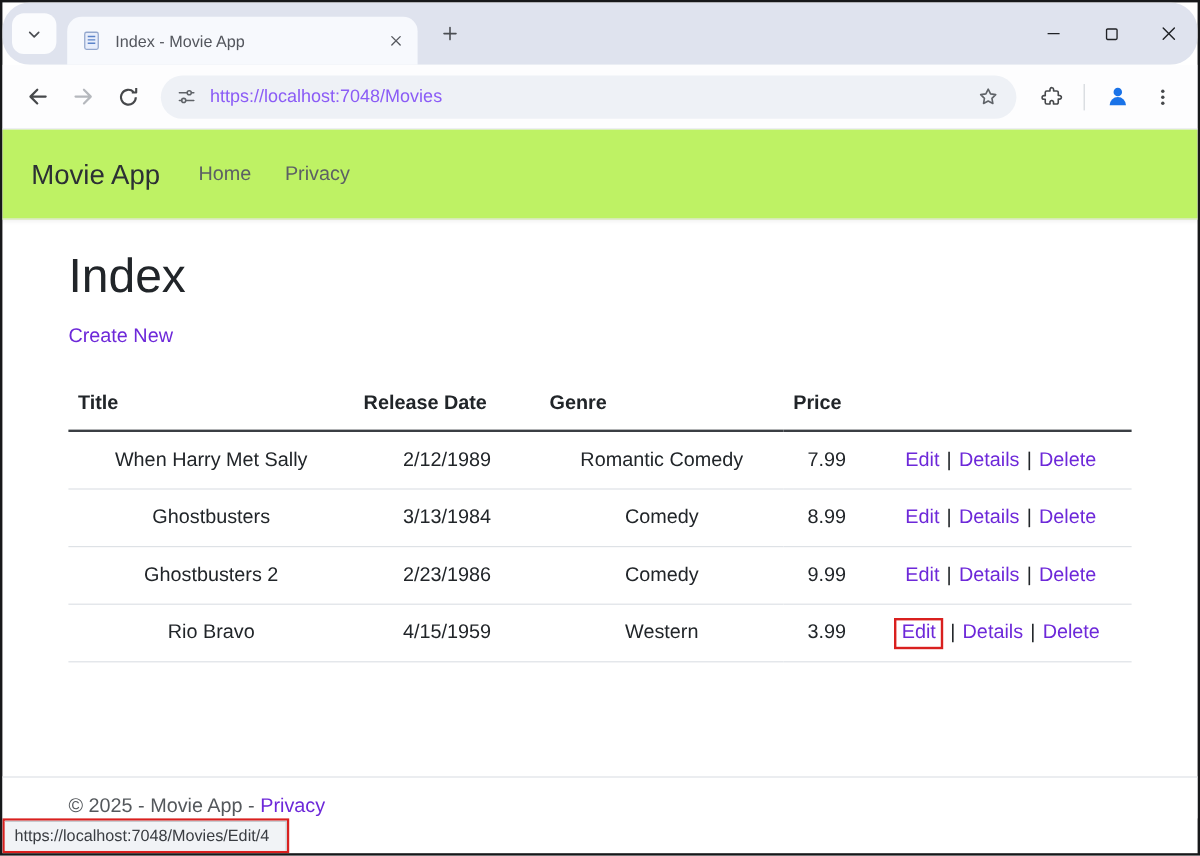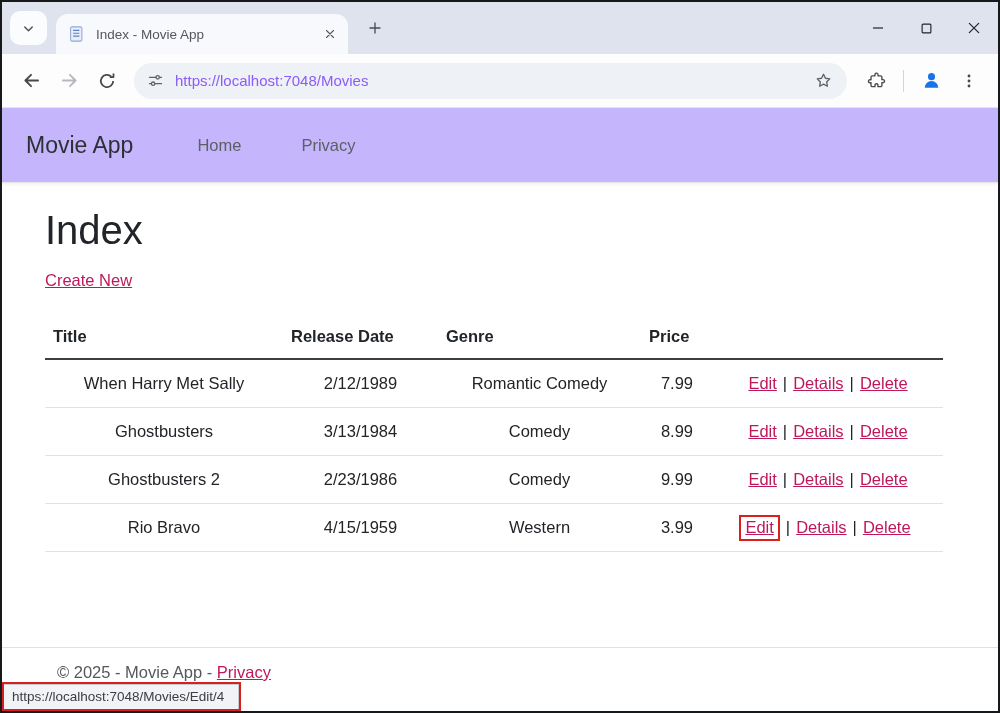--- a/index.html
+++ b/index.html
@@ -2,47 +2,47 @@
 <html><head>
 <meta charset="utf-8">
 <style>
   * { margin:0; padding:0; box-sizing:border-box; }
   html,body { width:1000px; height:713px; }
   body { font-family:"Liberation Sans","DejaVu Sans",sans-serif; background:#fff; }
 
   .window { position:relative; width:1000px; height:713px; border:2px solid #17181a; background:#fff; overflow:hidden; }
 
   
-  .tab-strip { height:52px; background:#dfe3ee; display:flex; align-items:center; padding-left:8px; }
+  .tab-strip { height:52px; background:#dfe3ee; display:flex; align-items:center; padding-left:8px;border-radius:23px; }
   .icon-btn { background:transparent; border:none; cursor:pointer; display:flex; align-items:center; justify-content:center; }
   .tab-search-button { width:37px; height:34px; background:#fbfcfe; border-radius:10px; margin-right:9px; }
   .tab { position:relative; align-self:flex-end; width:292px; height:40px; background:#f7f9fd; border-radius:12px 12px 0 0; display:flex; align-items:center; padding:0 6px 0 12px; cursor:pointer; }
   .tab-favicon { width:18px; height:18px; margin-right:10px; flex:0 0 auto; }
   .tab-title { flex:1; font-size:13.5px; color:#54575e; white-space:nowrap; overflow:hidden; }
   .tab-close { width:24px; height:24px; border-radius:50%; }
   .new-tab-button { width:30px; height:30px; margin-left:12px; border-radius:50%; }
   .win-controls { margin-left:auto; display:flex; height:100%; }
   .win-controls .icon-btn { width:48px; height:100%; border-radius:0; }
 
   
   .toolbar { height:54px; background:#fdfdfe; border-bottom:1px solid #e3e5e9; display:flex; align-items:center; padding:0 10px; }
   .nav-btn { width:38px; height:38px; border-radius:50%; }
   .address-bar { flex:1; height:36px; background:#eef1f6; border-radius:18px; display:flex; align-items:center; margin:0 10px 0 8px; padding:0 8px 0 13px; cursor:text; }
   .url-text { flex:1; font-size:15px; color:#8b5cf6; margin-left:11px; white-space:nowrap; overflow:hidden; }
   .toolbar-sep { width:1px; height:22px; background:#d3d6db; margin:0 8px; }
 
   
-  .site-navbar { height:75px; background:#c4b5fd; border-bottom:1px solid #e6e6e6; box-shadow:0 2px 3px rgba(0,0,0,.05); display:flex; align-items:center; padding:0 24px;gap:32px; }
+  .site-navbar { height:75px; background:#bef264; border-bottom:1px solid #e6e6e6; box-shadow:0 2px 3px rgba(0,0,0,.05); display:flex; align-items:center; padding:0 24px; }
   .brand { font-size:23px; color:#2c3034; text-decoration:none; margin-right:32px; cursor:pointer; }
   .nav-link { font-size:16.5px; color:#5c6064; text-decoration:none; margin-right:28px; cursor:pointer; }
 
   
-  .main { padding:25px 55px 0 43px; }
+  .main { padding:25px 55px 0 55px; }
   .page-title { font-size:40px; font-weight:500; color:#212529; margin-bottom:18px; }
-  .link { color:#be185d; text-decoration:underline; cursor:pointer; }
+  .link { color:#6d28d9; cursor:pointer; }
   .create-link { font-size:16.5px; }
   .movie-table { width:100%; border-collapse:collapse; margin-top:27px; table-layout:fixed; }
   .movie-table th { text-align:left; font-size:16.5px; font-weight:700; color:#212529; padding:10px 8px 12px 8px; border-bottom:2px solid #3b3f44; }
   .movie-table td { font-size:16.5px; color:#212529; padding:14px 8px; border-bottom:1px solid #dee2e6; white-space:nowrap;text-align:center; }
   .col-title { width:238px; } .col-date { width:155px; } .col-genre { width:203px; } .col-price { width:72px; }
   .action-sep { color:#212529; margin:0 6px; }
   .annotation-box { display:inline-block; border:2px solid #d9201f; padding:1px 4px 2px 4px; margin:-5px 0 -5px -6px; }
 
   
   .site-footer { position:absolute; left:0; right:0; top:645px; background:#fff; border-top:1px solid #dee2e6; padding:15px 0 0 55px; font-size:16.5px; color:#54585c; }

